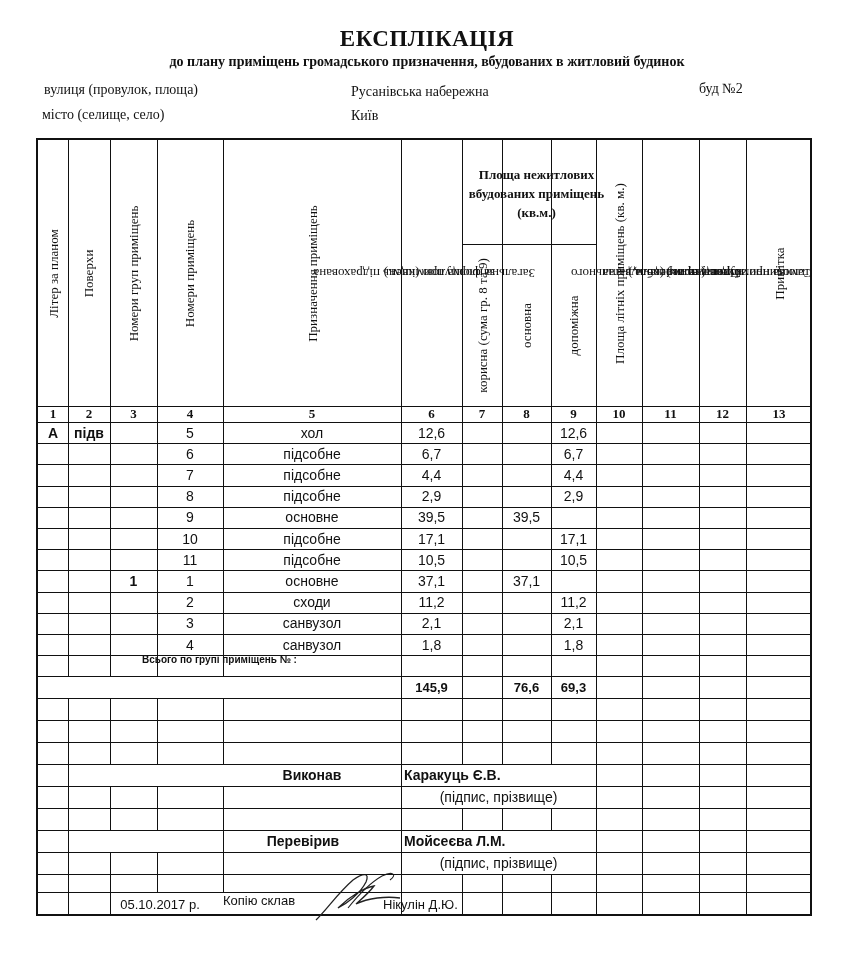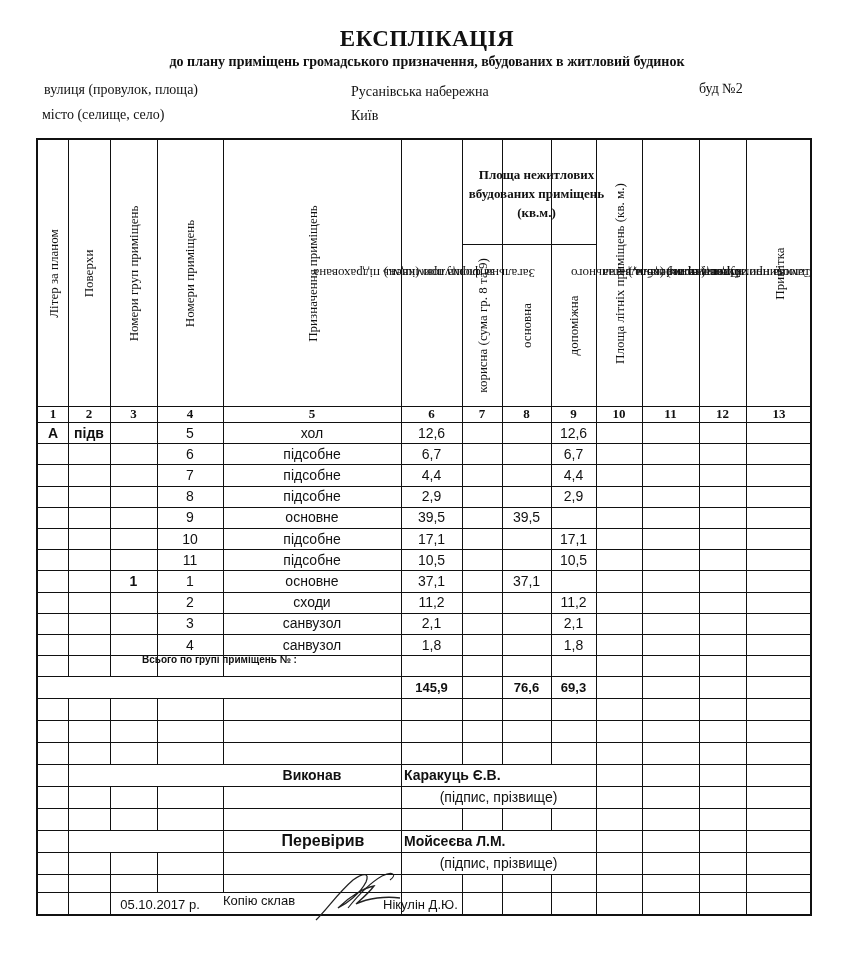--- a/index.html
+++ b/index.html
@@ -228,21 +228,21 @@
     </div>
 
   <div class="cell sans b" style="left:0;top:508px;width:363px;height:22px;font-size:10px;">Всього по групі приміщень №          :</div>
   <div class="cell sans b" style="left:363px;top:536px;width:61px;height:22px;">145,9</div>
   <div class="cell sans b" style="left:464px;top:536px;width:49px;height:22px;">76,6</div>
   <div class="cell sans b" style="left:513px;top:536px;width:45px;height:22px;">69,3</div>
 
   <div class="cell sans b" style="left:185px;top:624px;width:178px;height:22px;font-size:14px;">Виконав</div>
   <div class="cell sans b" style="left:363px;top:624px;width:195px;height:22px;justify-content:flex-start;padding-left:3px;font-size:14px;">Каракуць Є.В.</div>
   <div class="cell sans" style="left:363px;top:646px;width:195px;height:22px;font-size:14px;">(підпис, прізвище)</div>
-  <div class="cell sans b" style="left:196px;top:690px;width:178px;height:22px;font-size:16px;">Перевірив</div>
+  <div class="cell sans b" style="left:176px;top:690px;width:178px;height:22px;font-size:14px;">Перевірив</div>
   <div class="cell sans b" style="left:363px;top:690px;width:195px;height:22px;justify-content:flex-start;padding-left:3px;font-size:14px;">Мойсеєва Л.М.</div>
   <div class="cell sans" style="left:363px;top:712px;width:195px;height:22px;font-size:14px;">(підпис, прізвище)</div>
   <div class="cell sans" style="left:72px;top:752px;width:100px;height:24px;font-size:13px;">05.10.2017 р.</div>
   <div class="cell sans" style="left:176px;top:752px;width:90px;height:16px;font-size:13px;">Копію склав</div>
   <div class="cell sans" style="left:345px;top:752px;width:90px;height:24px;font-size:13px;justify-content:flex-start;">Нікулін Д.Ю.</div>
   <svg style="position:absolute;left:270px;top:728px;" width="100" height="58">
     <path d="M8,52 C20,40 30,25 45,12 C55,5 62,4 58,14 C52,26 38,36 30,40 C42,28 56,20 66,18 C60,26 50,34 48,36 C60,30 78,28 92,30" fill="none" stroke="#222" stroke-width="1.3"></path>
     <path d="M40,40 C48,30 60,16 74,8 C84,3 90,6 82,12" fill="none" stroke="#222" stroke-width="1.1"></path>
   </svg>
 

